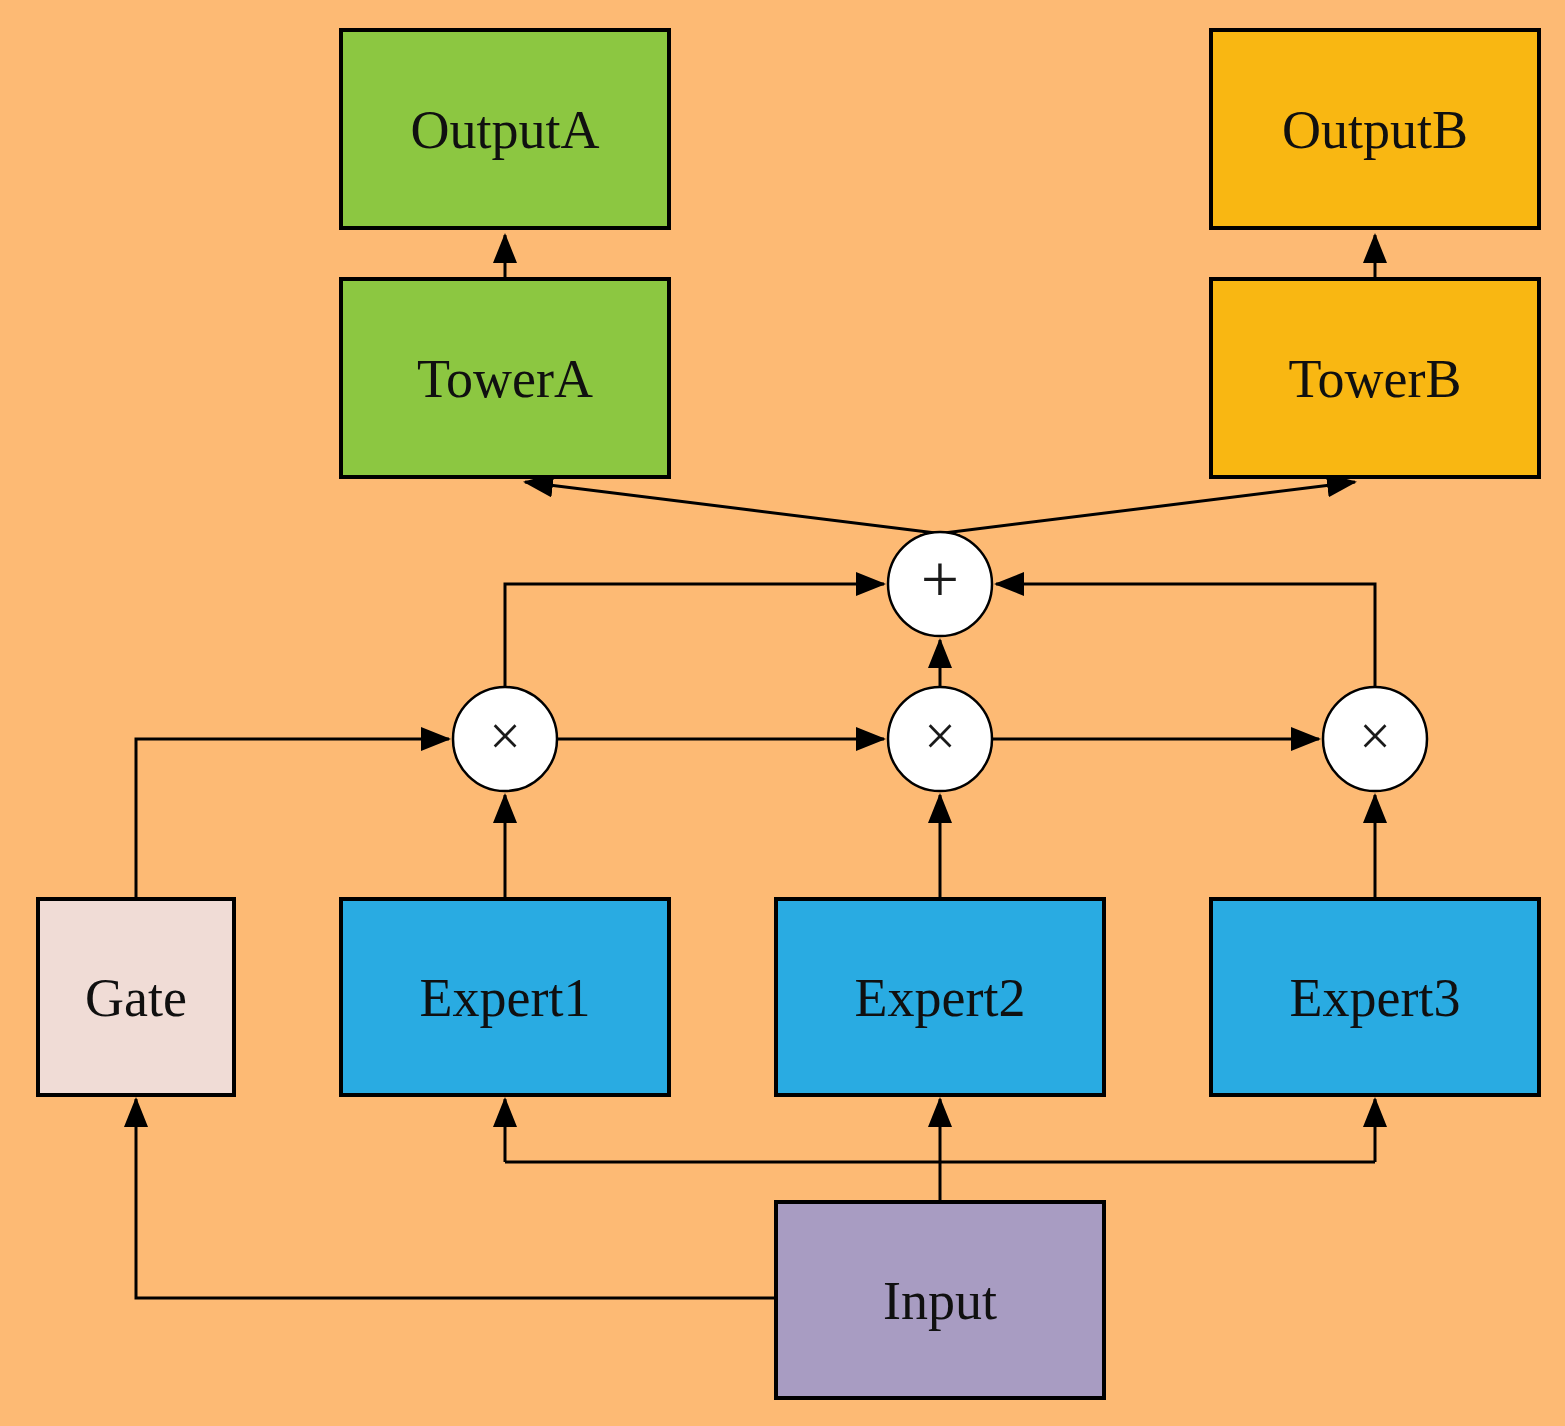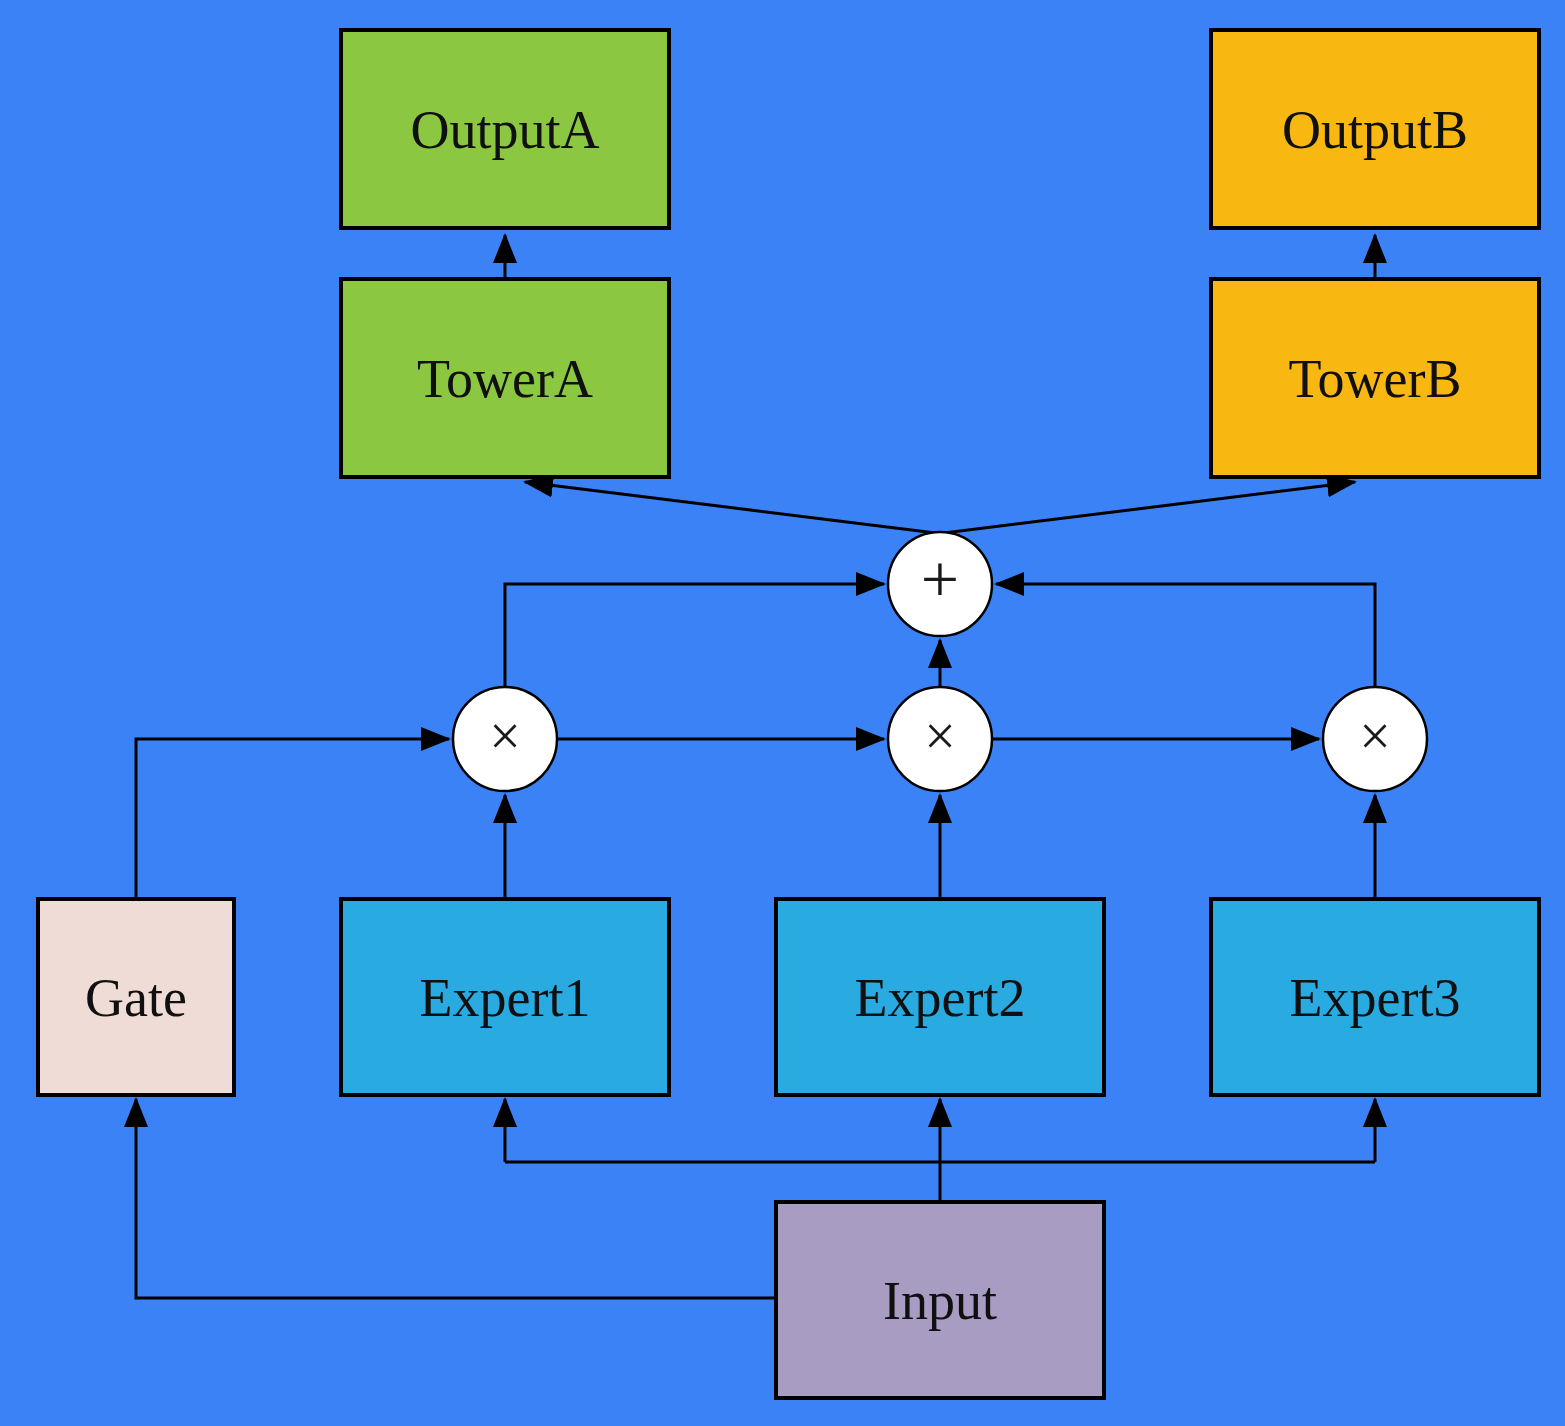--- a/index.html
+++ b/index.html
@@ -4,21 +4,21 @@
 <style>
   html, body {
     margin: 0;
     padding: 0;
     background: #ffffff;
     font-family: "Liberation Serif", serif;
   }
   .canvas-wrap {
     width: 1565px;
     height: 1426px;
-    background: #3b82f6;
+    background: #fdba74;
     overflow: hidden;
   }
   svg { display: block; }
   .node-box {
     stroke: #000000;
     stroke-width: 4;
   }
   .op-circle {
     fill: #ffffff;
     stroke: #000000;

